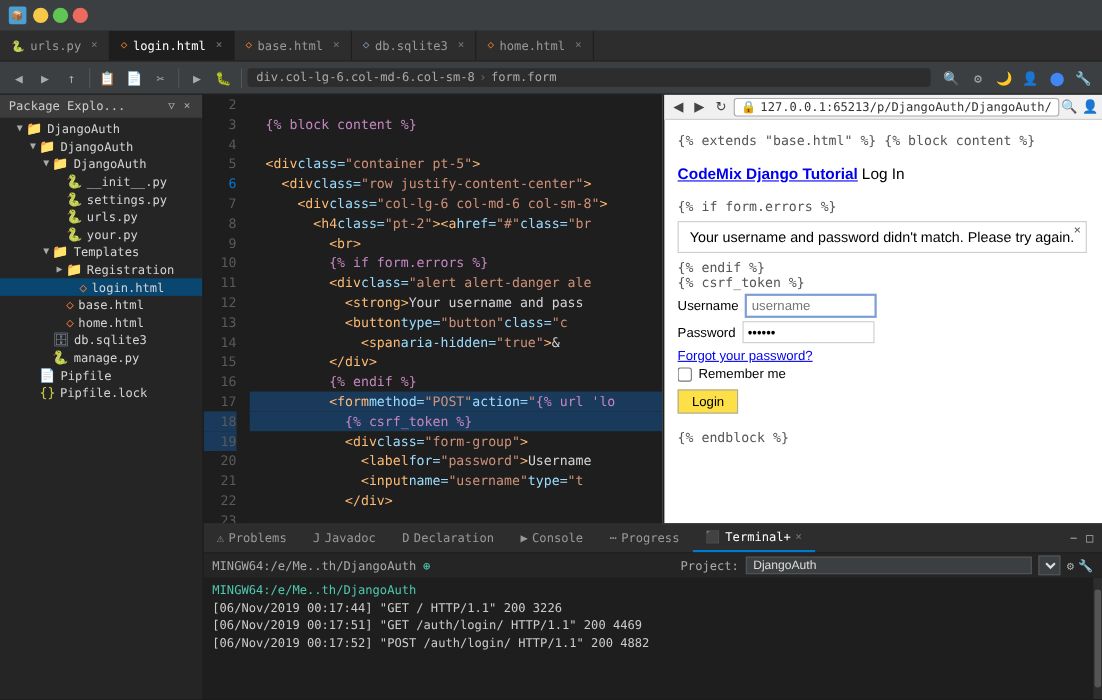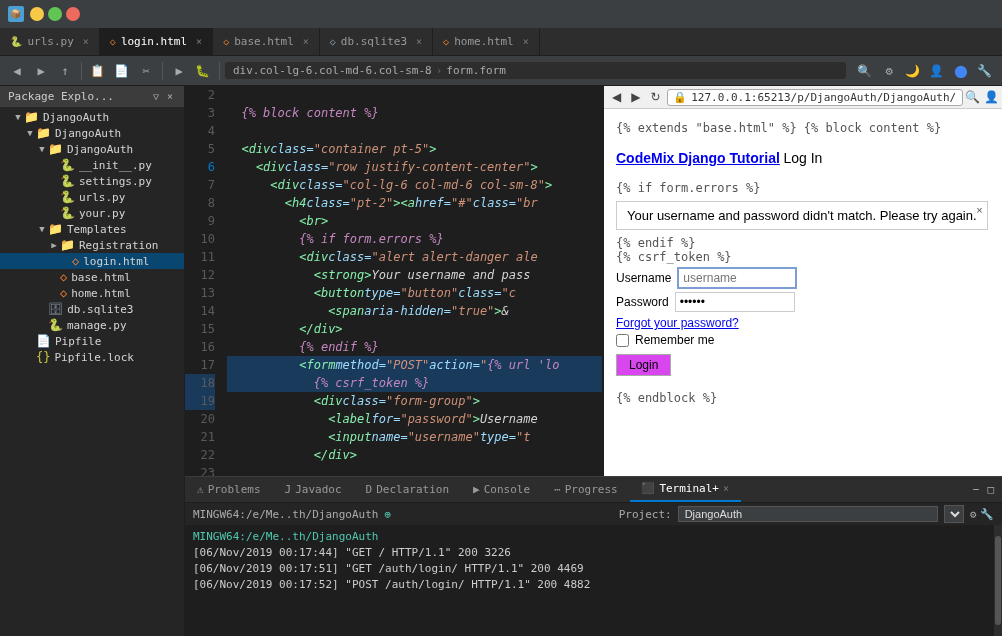--- a/index.html
+++ b/index.html
@@ -54,45 +54,45 @@
     .tree-label { font-size: 11px; }
 
     
     .editor-area { flex: 1; display: flex; flex-direction: column; background: #1e1e1e; overflow: hidden; }
     .editor-content { display: flex; flex: 1; overflow: hidden; }
 
     
     .code-editor { flex: 1; display: flex; overflow: hidden; background: #1e1e1e; }
     .line-numbers { width: 36px; background: #1e1e1e; color: #5a5a5a; text-align: right; padding: 0 6px 0 0; font-size: 12px; line-height: 18px; flex-shrink: 0; user-select: none; overflow: hidden; }
     .code-content { flex: 1; overflow: hidden; padding-left: 6px; font-size: 12px; line-height: 18px; color: #d4d4d4; }
-    .code-line { display: flex; align-items: flex-start; height: 18px; white-space: pre; font-style: italic; }
+    .code-line { display: flex; align-items: flex-start; height: 18px; white-space: pre; }
     .code-line.highlight-line { background: #1a3a5c; }
 
     
-    .s-tag { color: #86efac; }
+    .s-tag { color: #fdba74; }
     .s-attr { color: #9cdcfe; }
     .s-val { color: #ce9178; }
     .s-tmpl { color: #c586c0; }
 
     
     .preview-panel { width: 400px; background: #fff; color: #000; display: flex; flex-direction: column; border-left: 2px solid #1e1e1e; flex-shrink: 0; }
     .preview-toolbar { display: flex; align-items: center; background: #f0f0f0; border-bottom: 1px solid #ccc; padding: 2px 4px; gap: 2px; flex-shrink: 0; }
     .preview-nav-btn { background: none; border: none; cursor: pointer; color: #444; font-size: 12px; padding: 2px 4px; }
     .preview-addr-bar { flex: 1; display: flex; align-items: center; background: #fff; border: 1px solid #aaa; border-radius: 3px; padding: 1px 6px; font-size: 11px; color: #333; gap: 4px; }
     .preview-icons { display: flex; gap: 4px; }
     .preview-icon-btn { background: none; border: none; cursor: pointer; font-size: 12px; color: #555; }
     .preview-content { flex: 1; padding: 12px; font-family: Arial, sans-serif; font-size: 13px; overflow-y: auto; }
     .preview-code { font-family: monospace; color: #555; font-size: 12px; }
     .preview-link { color: #0000ee; text-decoration: underline; cursor: pointer; font-weight: bold; font-size: 14px; }
     .preview-heading { font-size: 14px; }
     .preview-error-box { border: 1px solid #ccc; padding: 6px 10px; margin: 6px 0; position: relative; display: inline-block; }
     .preview-error-x { position: absolute; top: 2px; right: 4px; font-size: 11px; color: #555; cursor: pointer; }
     .preview-input { border: 2px solid #7b9fd4; padding: 2px 4px; font-size: 12px; width: 120px; outline: none; }
     .preview-input-pass { border: 1px solid #ccc; padding: 2px 4px; font-size: 12px; width: 120px; }
-    .preview-login-btn { background: #d946ef; border: 1px solid #aaa; padding: 3px 12px; font-size: 12px; cursor: pointer; margin-top: 4px; }
+    .preview-login-btn { background: #fde047; border: 1px solid #aaa; padding: 3px 12px; font-size: 12px; cursor: pointer; margin-top: 4px; }
     .preview-label { font-size: 12px; }
     .preview-row { display: flex; align-items: center; gap: 6px; margin: 3px 0; }
 
     
     .bottom-panel { height: 160px; background: #1e1e1e; border-top: 1px solid #3c3c3c; display: flex; flex-direction: column; flex-shrink: 0; }
     .bottom-tabs { display: flex; background: #2d2d2d; border-bottom: 1px solid #1e1e1e; height: 26px; align-items: center; flex-shrink: 0; }
     .bottom-tab { padding: 0 12px; height: 100%; display: flex; align-items: center; font-size: 11px; color: #999; cursor: pointer; gap: 4px; }
     .bottom-tab.active { color: #fff; border-bottom: 2px solid #007acc; }
     .bottom-tab-close { font-size: 10px; color: #777; }
     .bottom-panel-icons { display: flex; gap: 4px; margin-left: auto; padding-right: 6px; }

